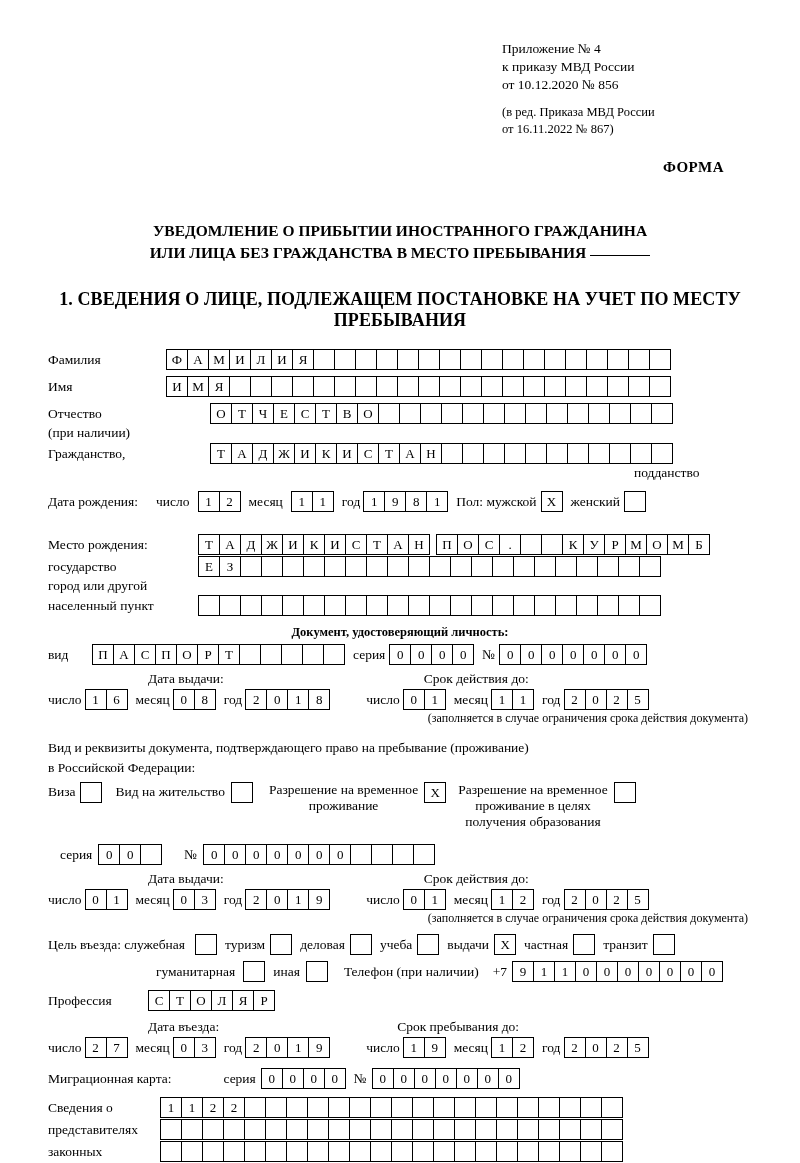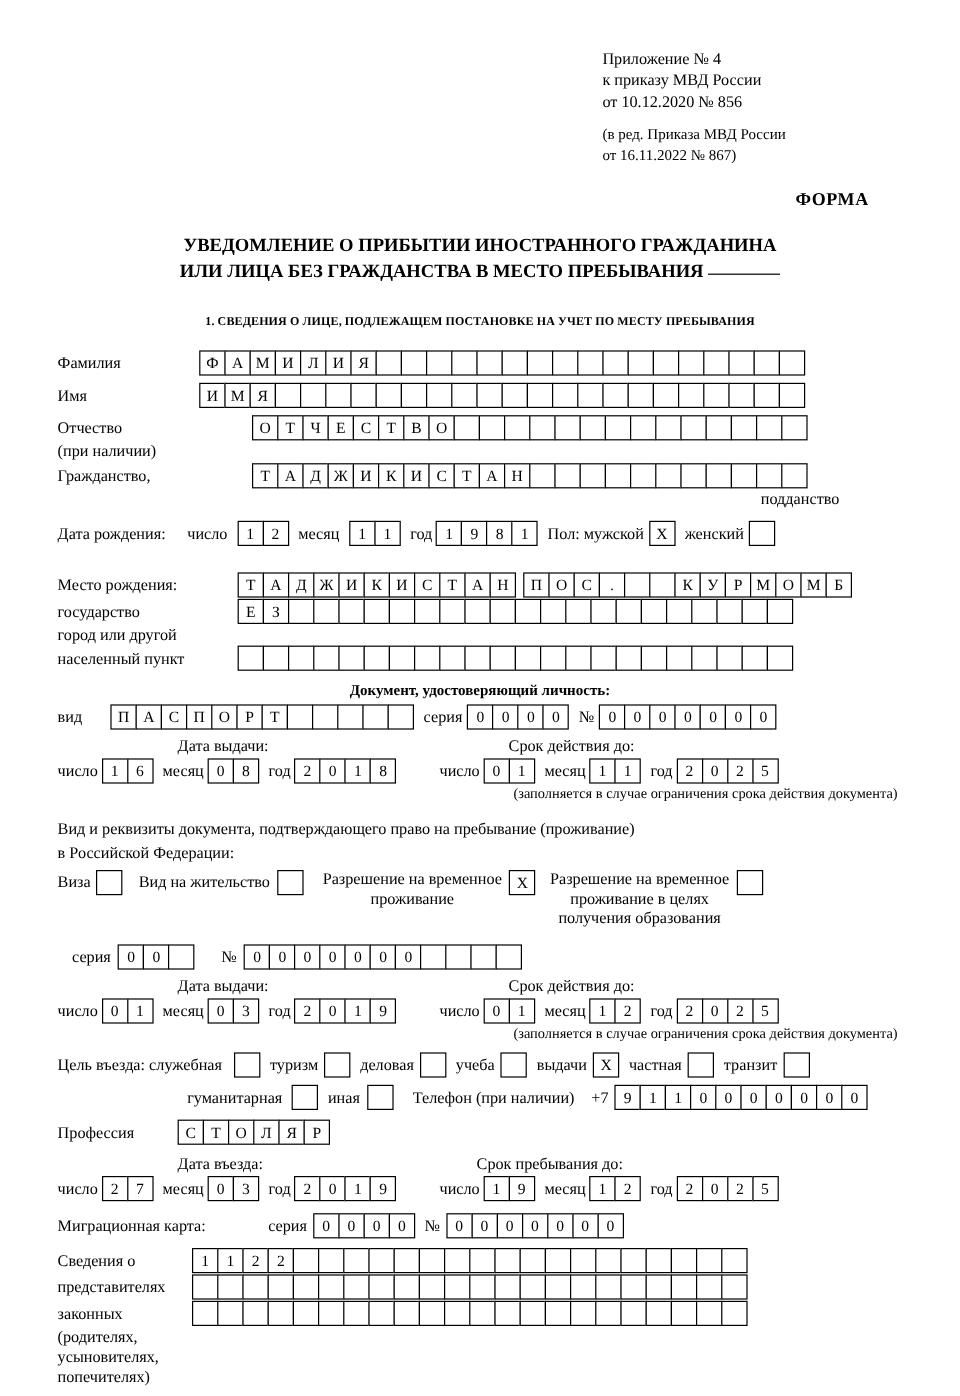--- a/index.html
+++ b/index.html
@@ -31,32 +31,32 @@
     font-size:15px;
     letter-spacing:.5px;
     margin-top:22px;
     padding-right:28px;
   }
   .title{
     text-align:center;
     font-weight:bold;
     font-size:15.5px;
     line-height:1.38;
-    margin-top:18px;
+    margin-top:44px;
   }
   .title .ul{
     display:inline-block;
     width:60px;
     border-bottom:1px solid #000;
     vertical-align:2px;
   }
   .section1{
     text-align:center;
     font-weight:bold;
-    font-size:10px;
+    font-size:18px;
     margin-top:26px;
     letter-spacing:.1px;
   }
   .row{
     display:flex;
     align-items:center;
     margin-top:6px;
   }
   .lbl{
     font-size:13.5px;

